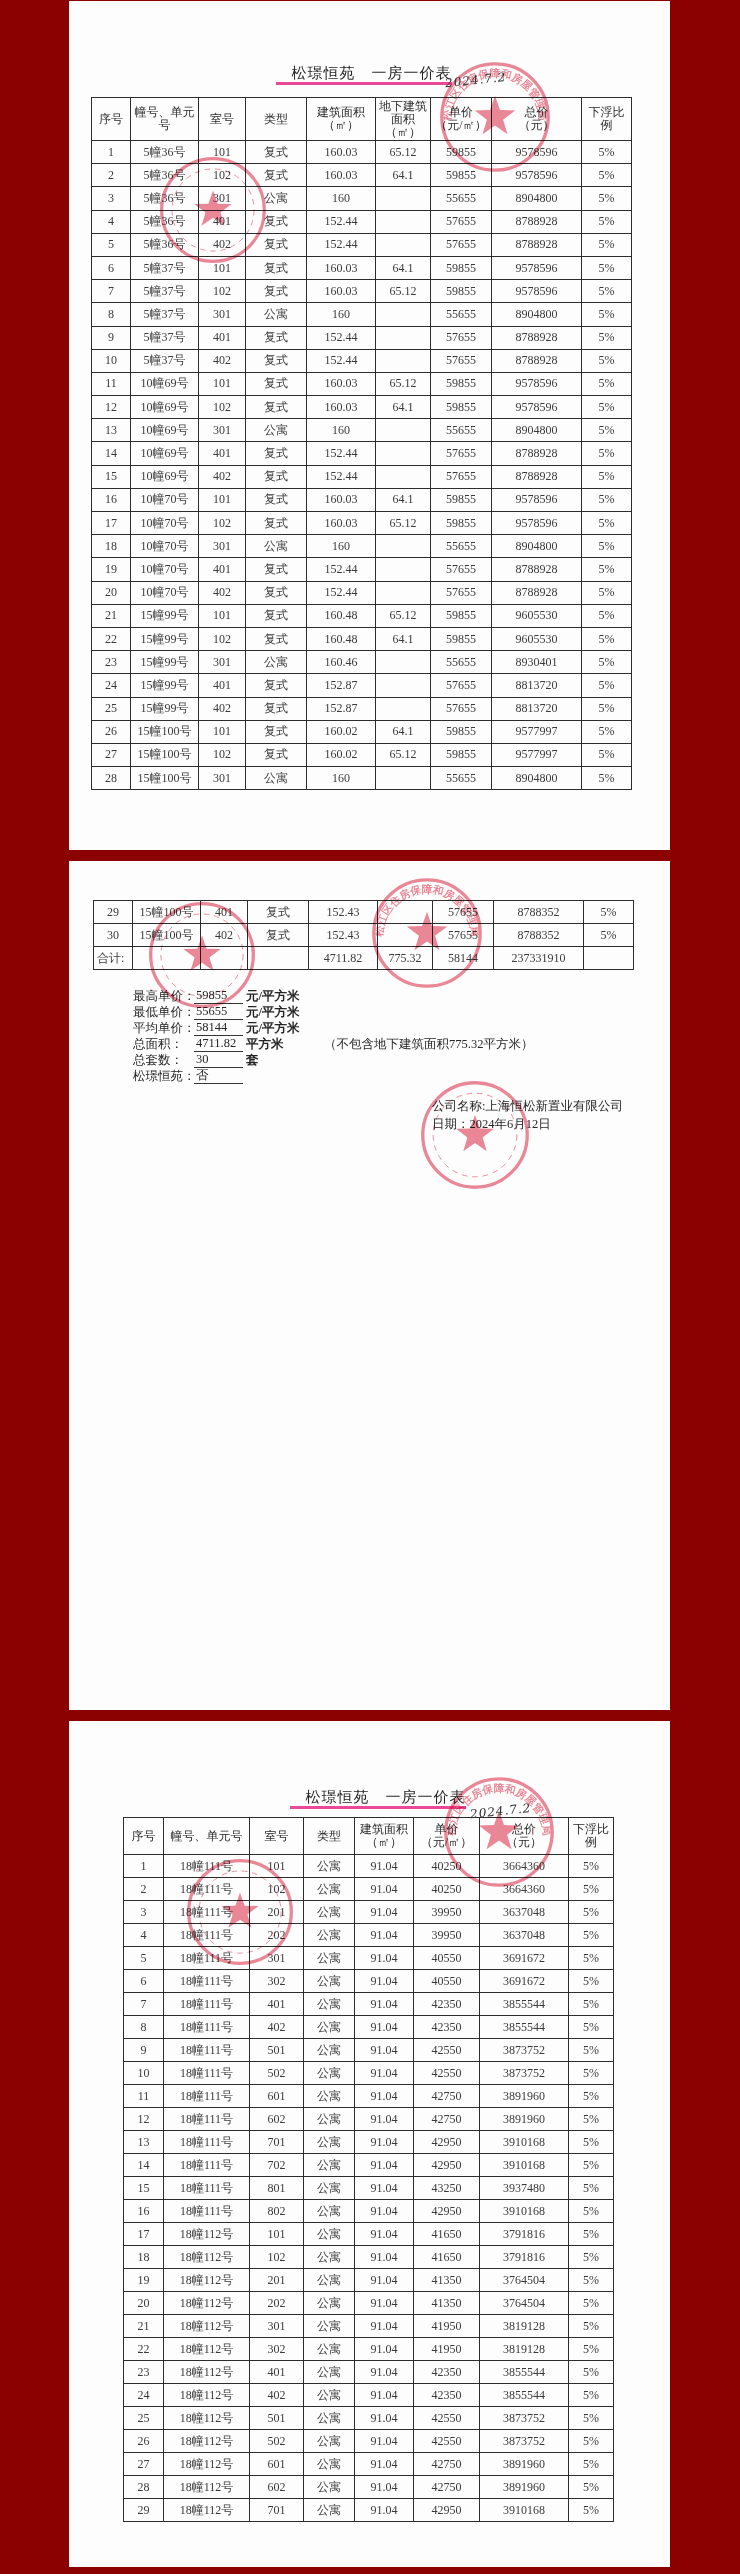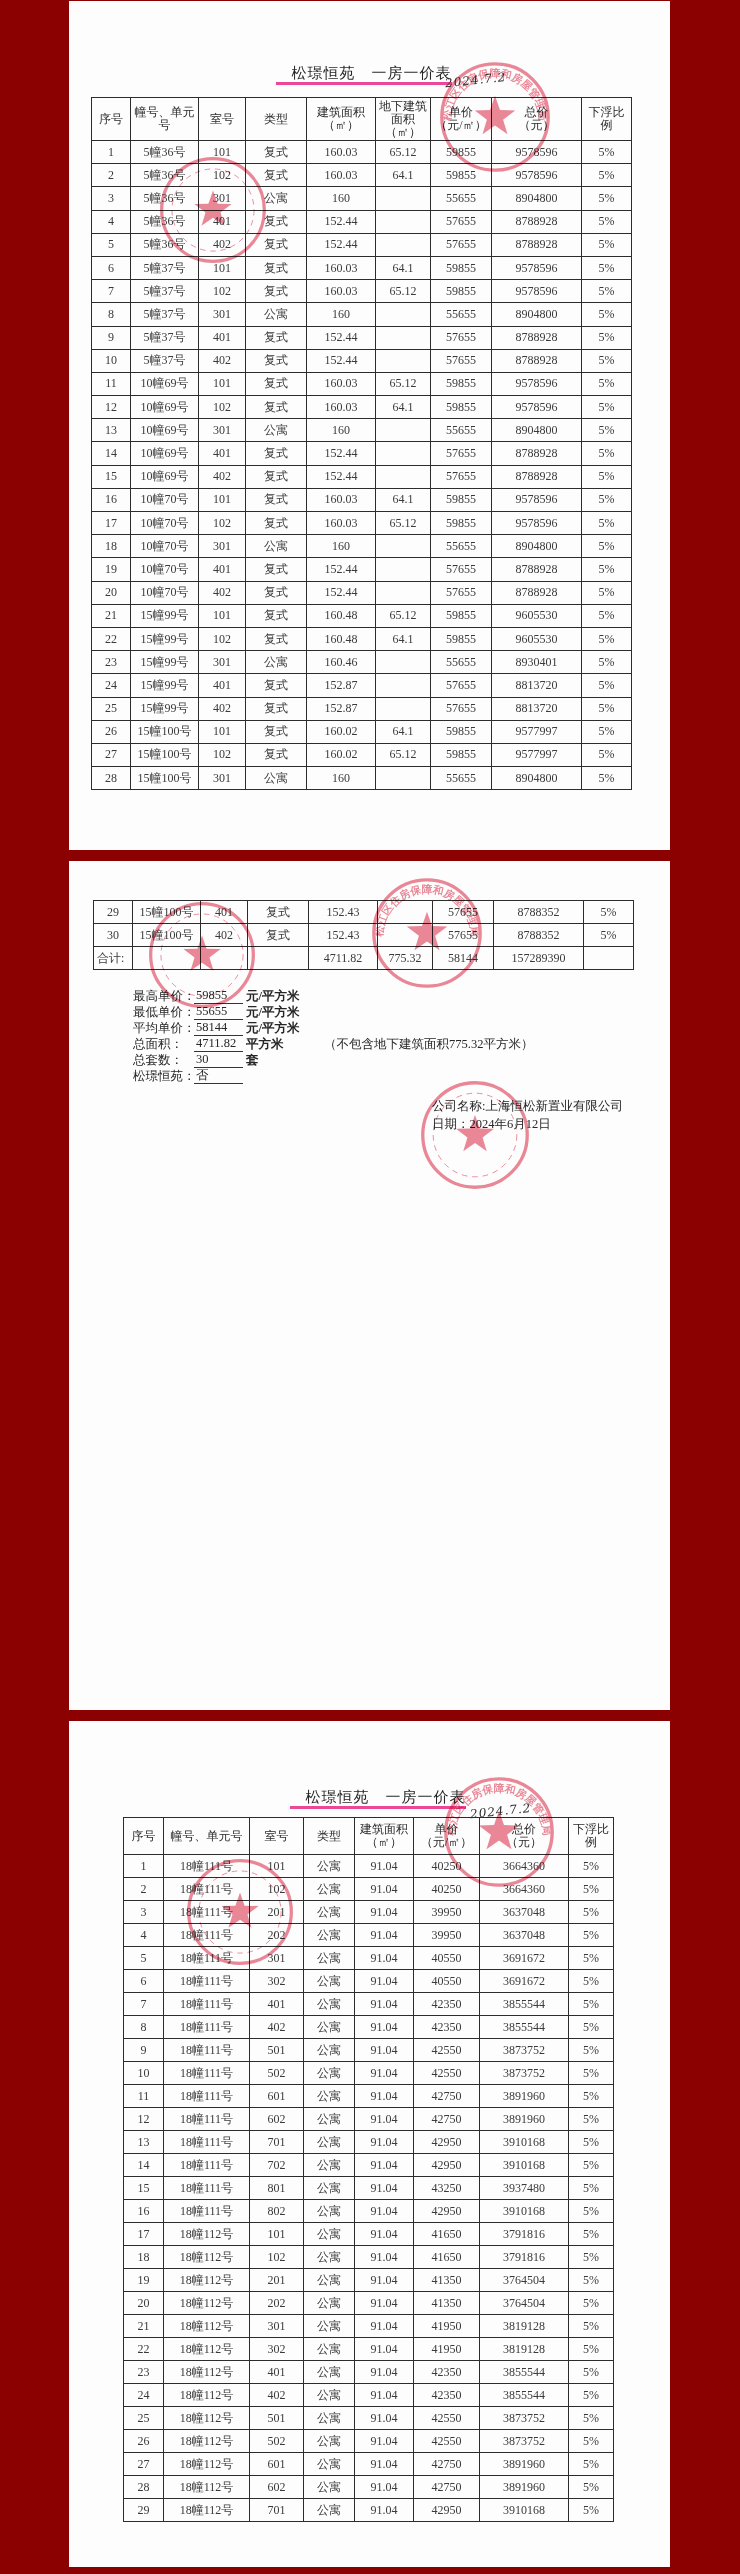--- a/index.html
+++ b/index.html
@@ -498,21 +498,21 @@
           </tr>
 
         <tr>
           <td class="total-label">合计:</td>
           <td></td>
           <td></td>
           <td></td>
           <td>4711.82</td>
           <td>775.32</td>
           <td>58144</td>
-          <td>157289390</td>
+          <td>237331910</td>
           <td></td>
         </tr>
       </tbody>
     </table>
 
     <div class="summary">
 
         <div class="sum-row">
           <span class="sum-label">最高单价：</span>
           <span class="sum-value">59855</span>

